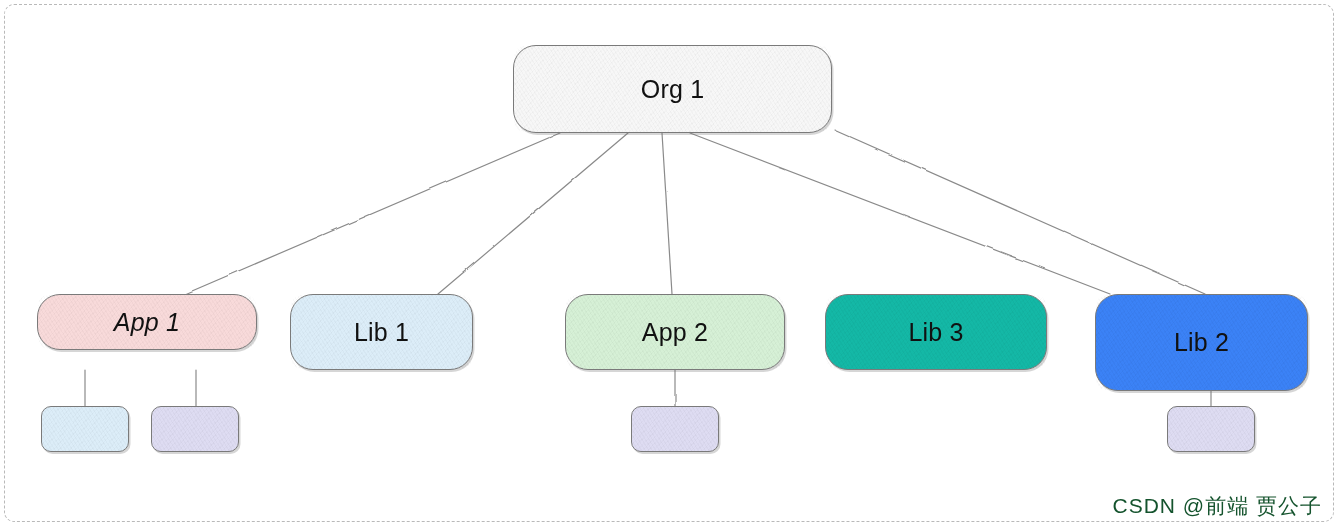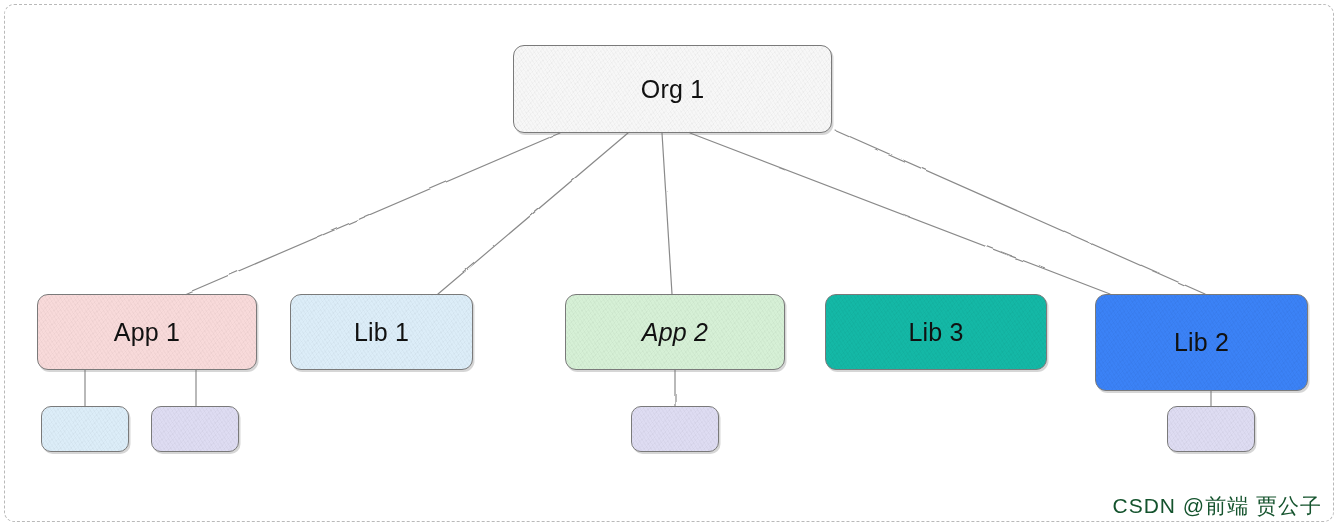--- a/index.html
+++ b/index.html
@@ -39,21 +39,21 @@
     top: 0;
     width: 1340px;
     height: 530px;
     pointer-events: none;
   }
 
   .node {
     position: absolute;
     box-sizing: border-box;
     border: 1.3px solid #7a7a7a;
-    border-radius: 11px;
+    border-radius: 23px;
     display: flex;
     align-items: center;
     justify-content: center;
     color: #141414;
     letter-spacing: 0.2px;
     box-shadow: 1.5px 2px 0 rgba(120,120,120,0.30);
   }
 
   .node-label {
     position: relative;
@@ -132,29 +132,29 @@
         <line x1="196" y1="370" x2="196" y2="406" stroke="#8a8a8a" stroke-width="1.2" stroke-linecap="round"></line>
         <line x1="675" y1="370" x2="675" y2="406" stroke="#8a8a8a" stroke-width="1.2" stroke-linecap="round"></line>
         <line x1="1211" y1="370" x2="1211" y2="406" stroke="#8a8a8a" stroke-width="1.2" stroke-linecap="round"></line>
       </g>
   </svg>
 
   <div class="node" id="node-org-1" style="left: 513px; top: 45px; width: 319px; height: 88px; background: rgb(247, 247, 247); border-color: rgb(122, 122, 122);">
     <span class="node-label">Org 1</span>
   </div>
 
-  <div class="node" id="node-app-1" style="left: 37px; top: 294px; width: 220px; height: 76px; background: rgb(248, 218, 218); border-color: rgb(122, 122, 122);">
+  <div class="node" id="node-app-1" style="left: 37px; top: 294px; width: 220px; height: 56px; background: rgb(248, 218, 218); border-color: rgb(122, 122, 122); font-style: italic;">
     <span class="node-label">App 1</span>
   </div>
 
   <div class="node" id="node-lib-1" style="left: 290px; top: 294px; width: 183px; height: 76px; background: rgb(220, 237, 248); border-color: rgb(122, 122, 122);">
     <span class="node-label">Lib 1</span>
   </div>
 
-  <div class="node" id="node-app-2" style="left: 565px; top: 294px; width: 220px; height: 76px; background: rgb(214, 240, 214); border-color: rgb(122, 122, 122); font-style: italic;">
+  <div class="node" id="node-app-2" style="left: 565px; top: 294px; width: 220px; height: 76px; background: rgb(214, 240, 214); border-color: rgb(122, 122, 122);">
     <span class="node-label">App 2</span>
   </div>
 
   <div class="node" id="node-lib-3" style="left: 825px; top: 294px; width: 222px; height: 76px; background: #14b8a6; border-color: rgb(122, 122, 122);">
     <span class="node-label">Lib 3</span>
   </div>
 
   <div class="node" id="node-lib-2" style="left: 1095px; top: 294px; width: 213px; height: 97px; background: #3b82f6; border-color: rgb(122, 122, 122);">
     <span class="node-label">Lib 2</span>
   </div>

